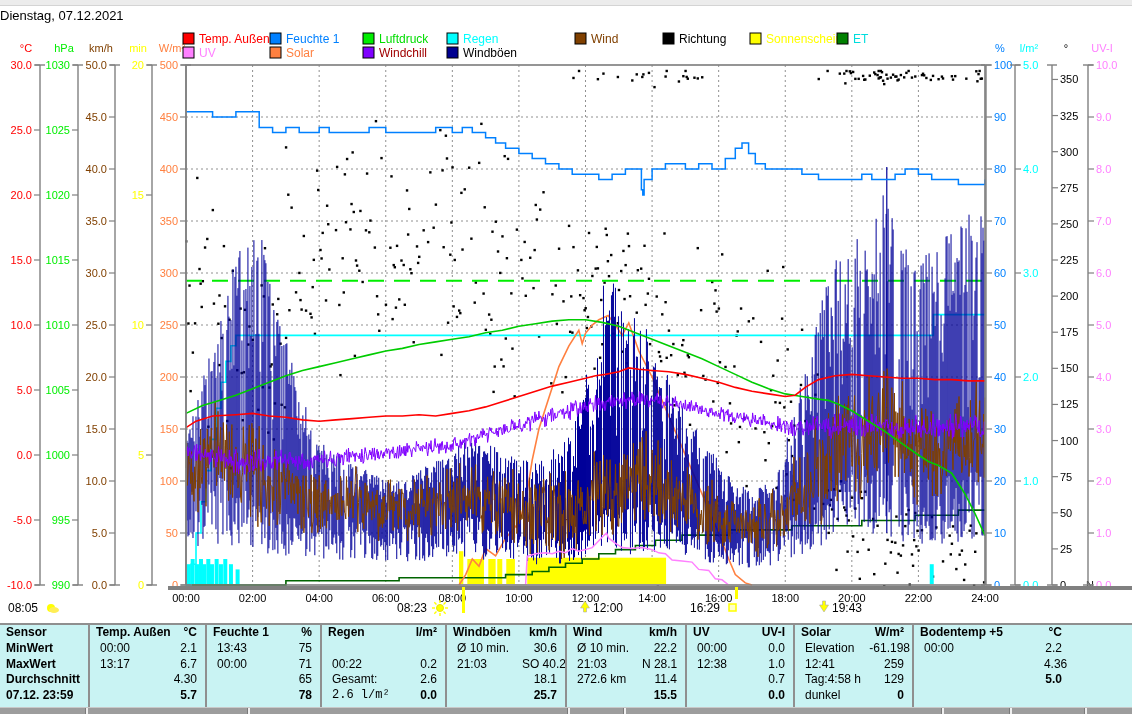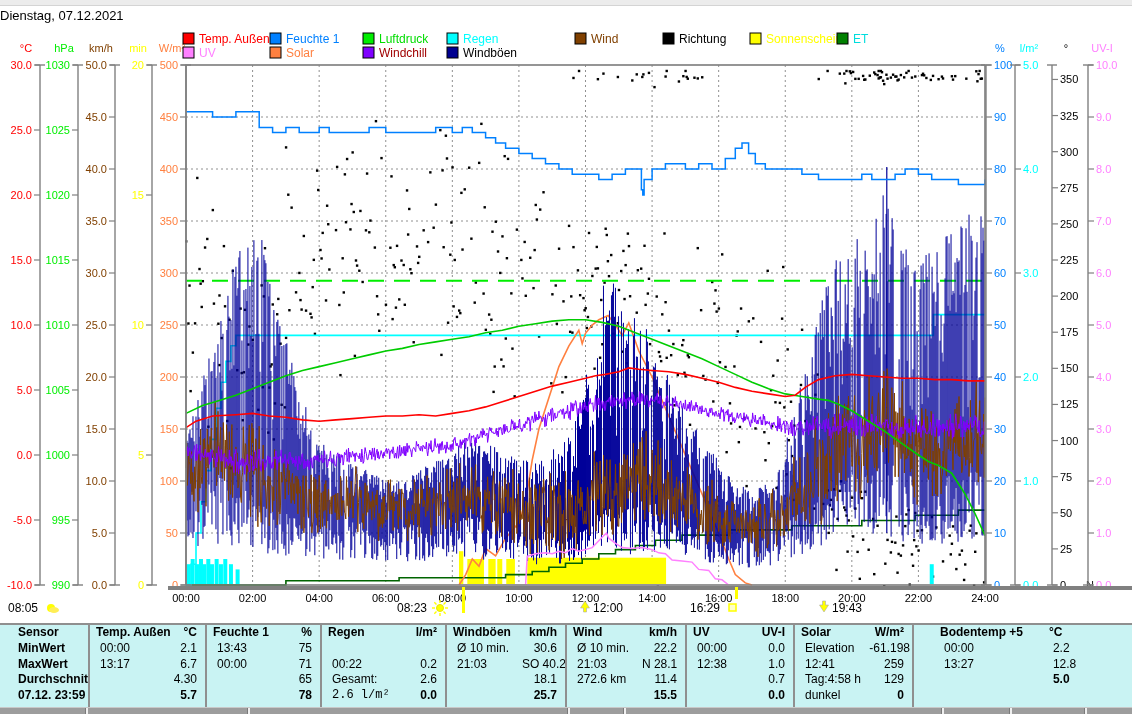--- a/index.html
+++ b/index.html
@@ -9,21 +9,21 @@
   .chart-title{position:absolute;left:0;top:8px;width:1132px;text-align:left;font-size:13px;color:#000;}
   #chart{position:absolute;left:0;top:0;}
   #stats{position:absolute;left:0;top:623px;width:1132px;height:83px;background:#ffffff;
     border-top:2px solid #8f8f8f;border-bottom:2px solid #8f8f8f;display:flex;font-size:12px;color:#000;}
   .tcol{background:#c9f3f3;display:flex;flex-direction:column;box-sizing:border-box;}
   .tcol + .tcol{border-left:2px solid #8f8f8f;}
   .trow{height:15.8px;line-height:15.8px;display:flex;white-space:nowrap;overflow:hidden;}
   .trow .tt{flex:0 0 55%;padding-left:10px;}
   .trow .tv{flex:1;text-align:right;padding-right:8px;}
   .thead{font-weight:bold;}
-  .tlabel{font-weight:bold;padding-left:18px;}
+  .tlabel{font-weight:bold;padding-left:6px;}
   .blast{font-weight:bold;}
   .statusbar{position:absolute;left:0;top:707px;width:1132px;height:7px;background:#9d9d9d;border-top:1px solid #c8c8c8;}
   .statusbar .sep{position:absolute;top:0;width:2px;height:7px;background:#efefef;border-left:1px solid #7a7a7a;}
 </style>
 </head>
 <body>
 
 <div class="screen">
   <div class="topstrip"></div>
   <svg id="chart" width="1132" height="622">
@@ -1688,32 +1688,32 @@
         </div>
         <div class="trow">
           <div class="tt">Tag:4:58 h</div>
           <div class="tv">129</div>
         </div>
         <div class="trow blast">
           <div class="tt" style="font-weight: normal;">dunkel</div>
           <div class="tv">0</div>
         </div>
       </div>
-      <div class="tcol" style="width: 220px; padding-left: 20px;">
+      <div class="tcol" style="width: 220px;">
         <div class="trow thead">
           <div class="tt" style="padding-left: 6px;">Bodentemp +5</div>
           <div class="tv" style="padding-right: 70px;">°C</div>
         </div>
         <div class="trow">
           <div class="tt">00:00</div>
           <div class="tv" style="padding-right: 70px;">2.2</div>
         </div>
         <div class="trow">
-          <div class="tt">13:27</div>
-          <div class="tv" style="padding-right: 70px;">12.8</div>
+          <div class="tt"></div>
+          <div class="tv" style="padding-right: 70px;">4.36</div>
         </div>
         <div class="trow blast">
           <div class="tt" style="font-weight: normal;"></div>
           <div class="tv" style="padding-right: 70px;">5.0</div>
         </div>
       </div>
     </div>
   <div class="statusbar" id="statusbar">
       <div class="sep" style="left: 85px;"></div>
       <div class="sep" style="left: 247px;"></div>

